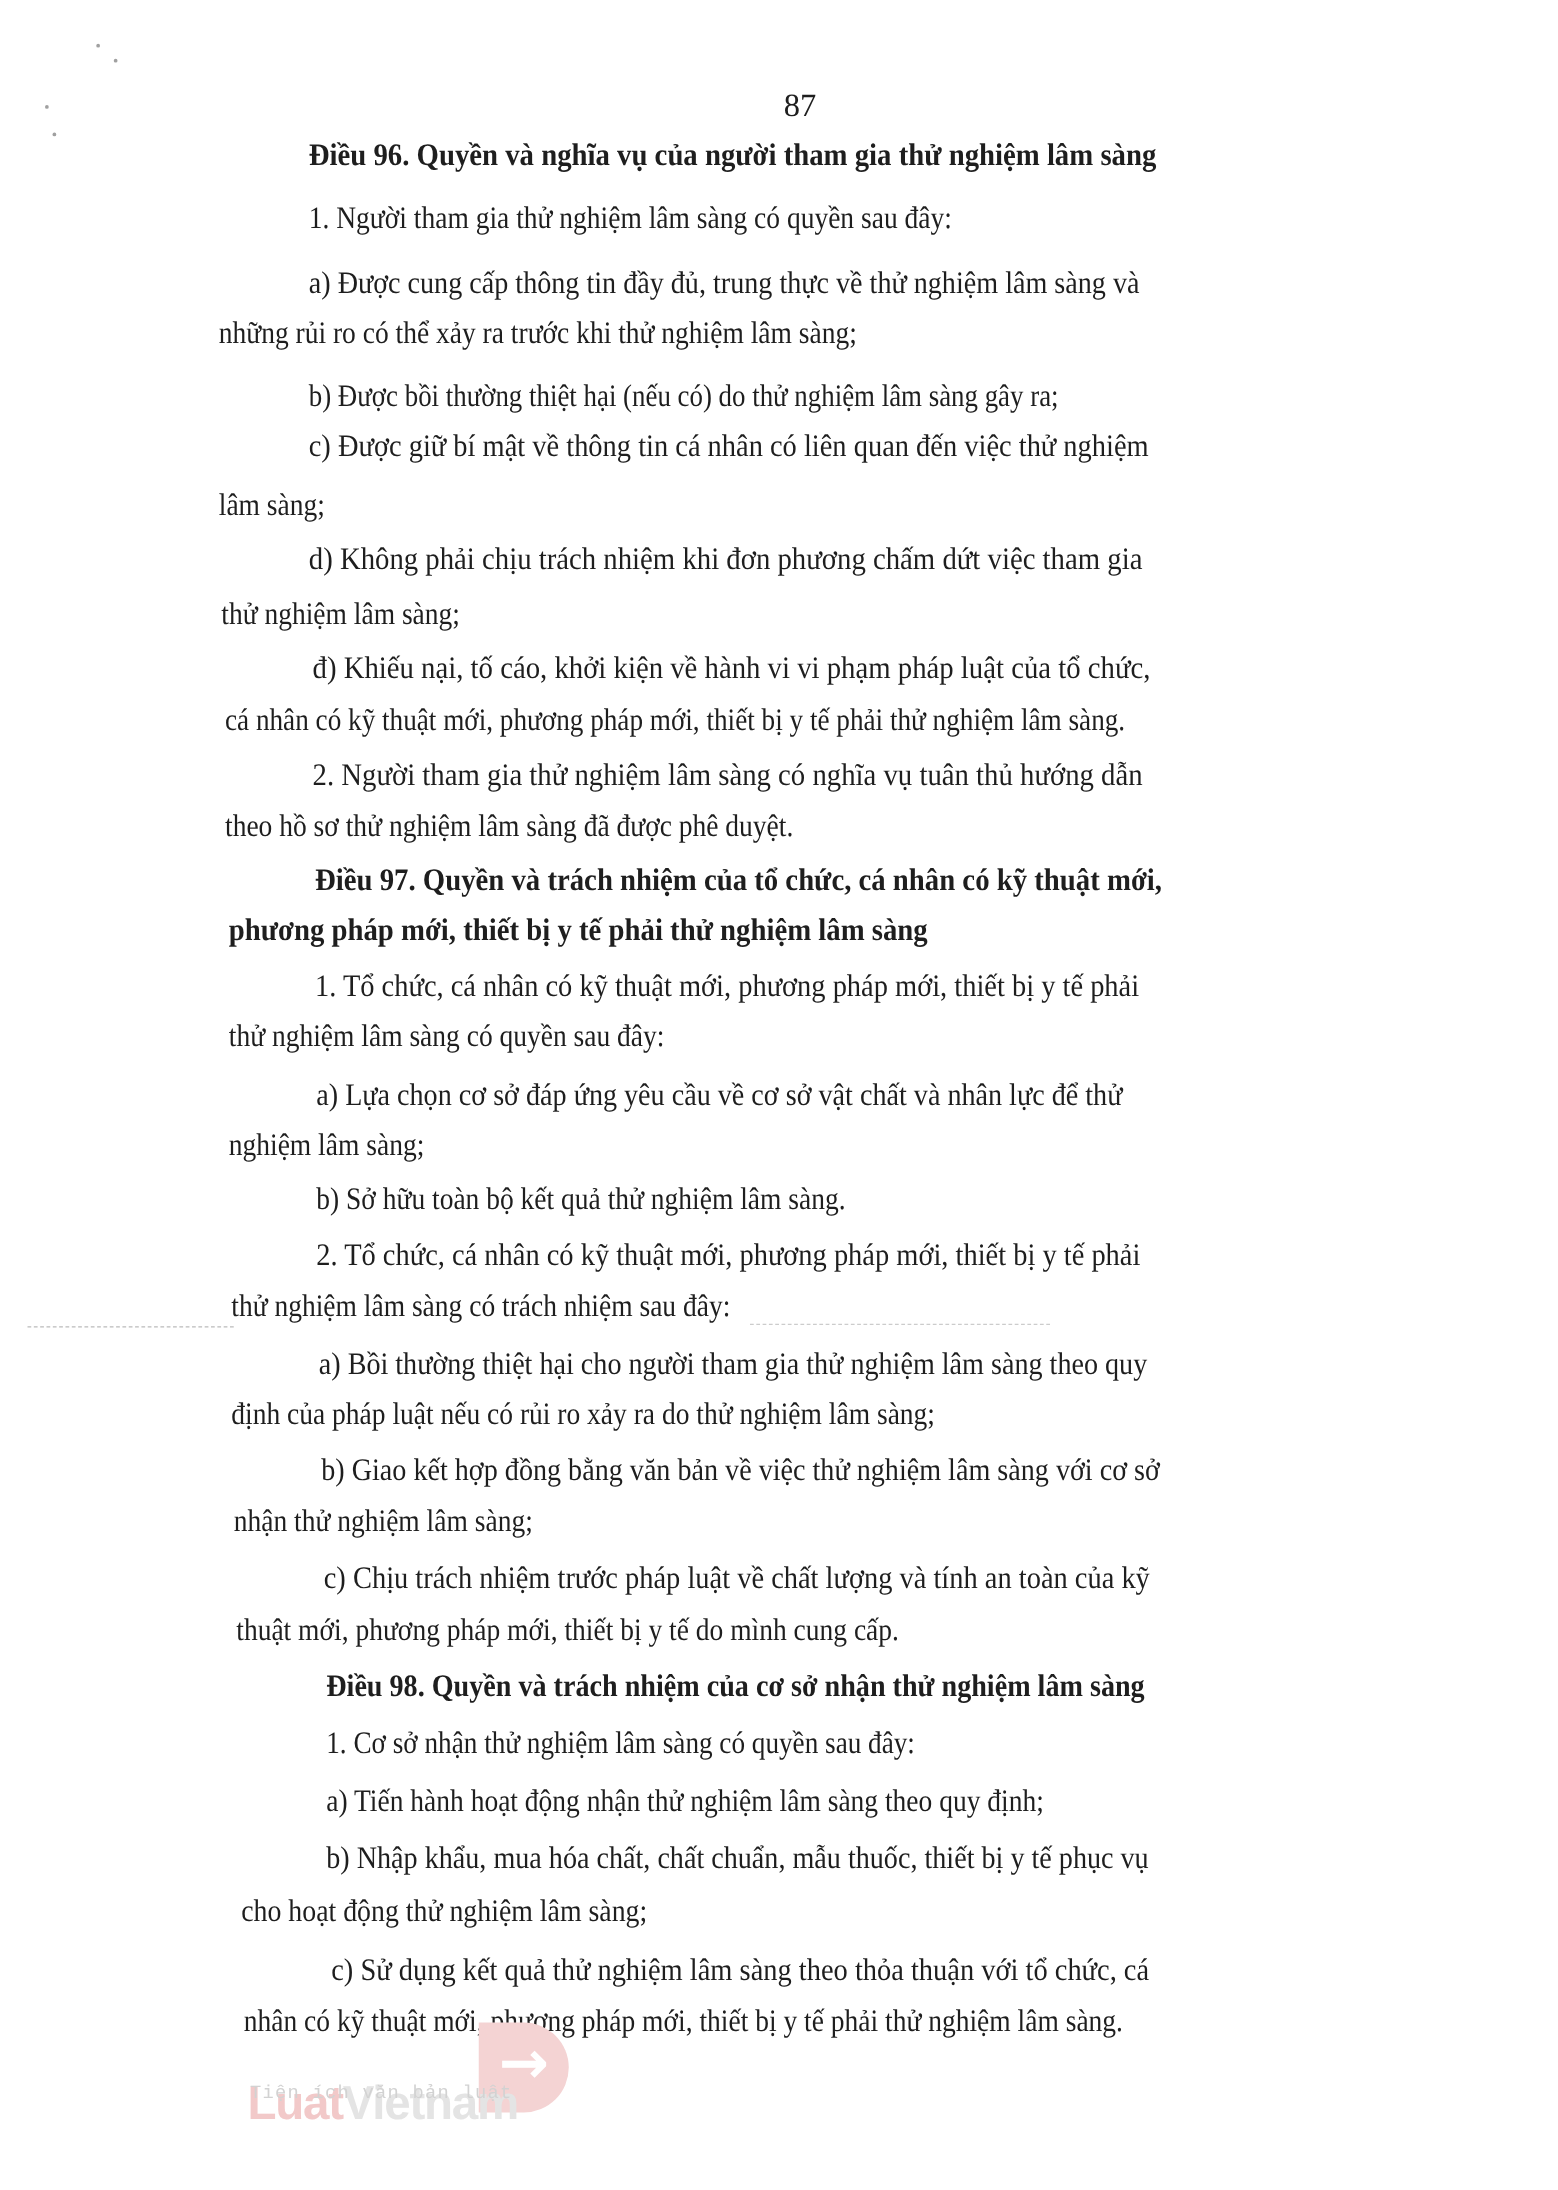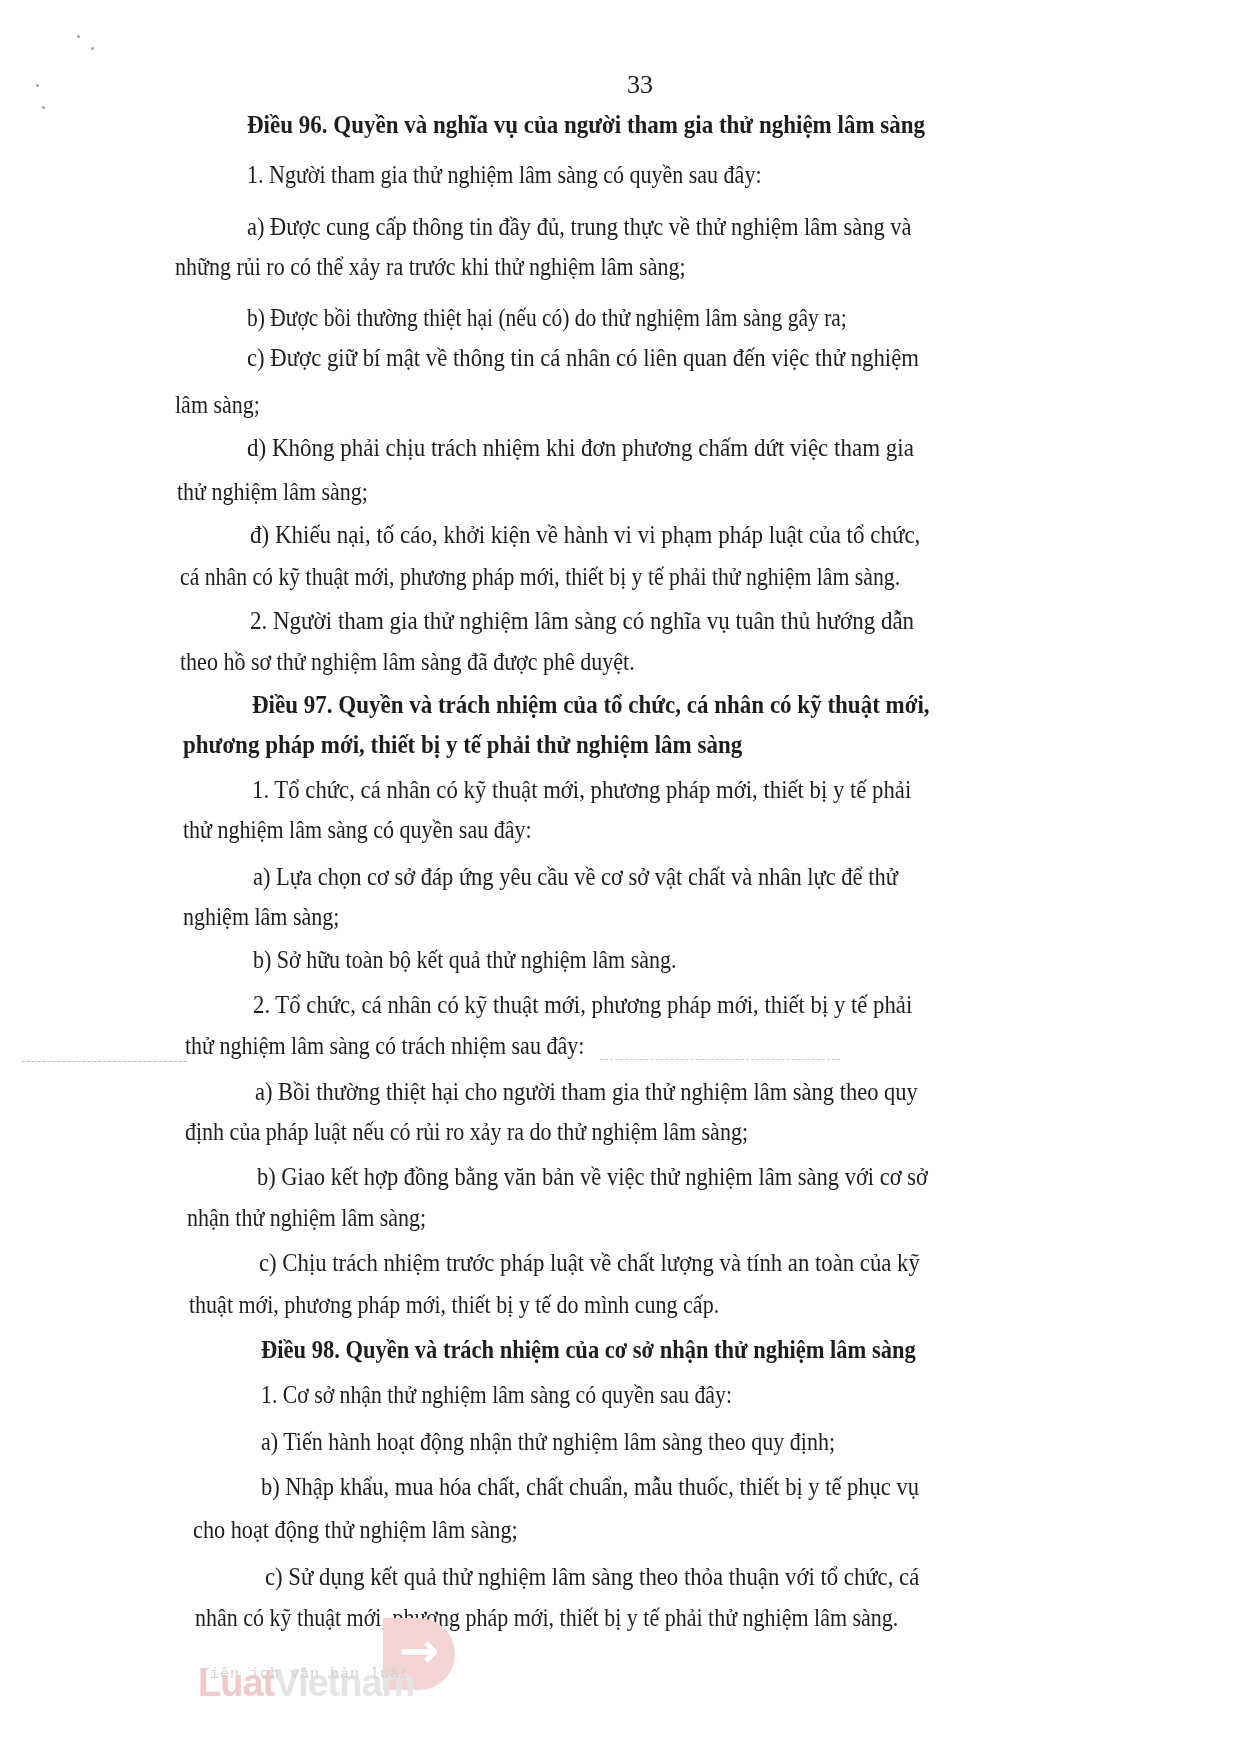--- a/index.html
+++ b/index.html
@@ -33,21 +33,21 @@
 
 <div class="page">
 
   <span class="speck" style="left:77px;top:35px;"></span>
   <span class="speck" style="left:91px;top:47px;"></span>
   <span class="speck" style="left:36px;top:84px;"></span>
   <span class="speck" style="left:42px;top:106px;"></span>
   <div class="dashline"></div>
   <div class="dashline2"></div>
 
-  <div class="pagenum">33</div>
+  <div class="pagenum">87</div>
 
   <div class="line bold" style="left:247px;top:110px;transform:scaleX(0.92);">Điều 96. Quyền và nghĩa vụ của người tham gia thử nghiệm lâm sàng</div>
   <div class="line" style="left:247px;top:160px;transform:scaleX(0.88);">1. Người tham gia thử nghiệm lâm sàng có quyền sau đây:</div>
   <div class="line" style="left:247px;top:212px;transform:scaleX(0.90);">a) Được cung cấp thông tin đầy đủ, trung thực về thử nghiệm lâm sàng và</div>
   <div class="line" style="left:175px;top:252px;transform:scaleX(0.88);">những rủi ro có thể xảy ra trước khi thử nghiệm lâm sàng;</div>
   <div class="line" style="left:247px;top:303px;transform:scaleX(0.86);">b) Được bồi thường thiệt hại (nếu có) do thử nghiệm lâm sàng gây ra;</div>
   <div class="line" style="left:247px;top:343px;transform:scaleX(0.91);">c) Được giữ bí mật về thông tin cá nhân có liên quan đến việc thử nghiệm</div>
   <div class="line" style="left:175px;top:390px;transform:scaleX(0.88);">lâm sàng;</div>
   <div class="line" style="left:247px;top:433px;transform:scaleX(0.92);">d) Không phải chịu trách nhiệm khi đơn phương chấm dứt việc tham gia</div>
   <div class="line" style="left:177px;top:477px;transform:scaleX(0.88);">thử nghiệm lâm sàng;</div>

